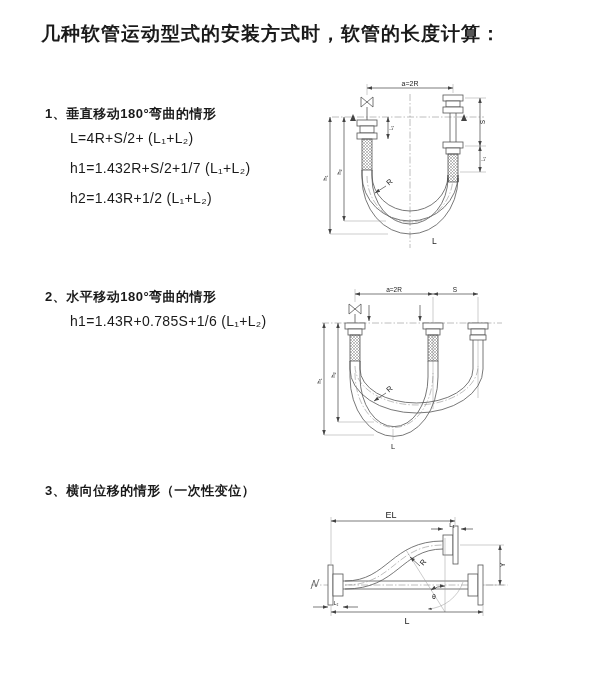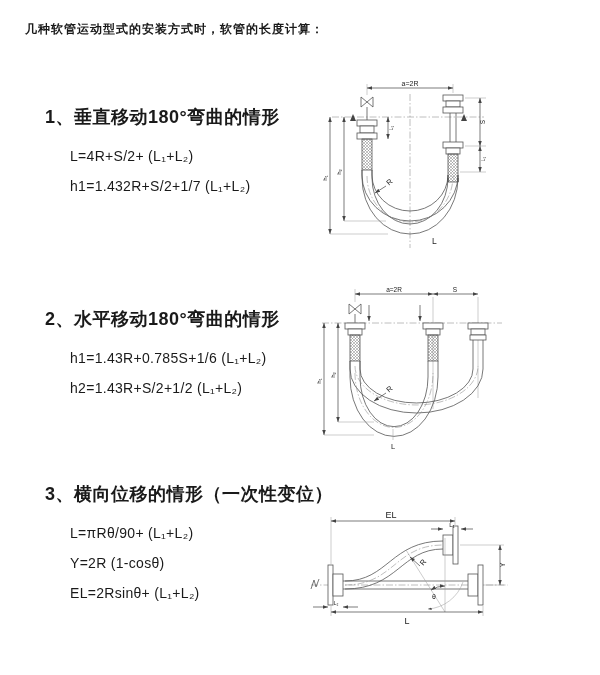--- a/index.html
+++ b/index.html
@@ -1,21 +1,21 @@
 <!DOCTYPE html>
 <html lang="zh"><head>
 <meta charset="utf-8">
 <style>
   html,body{margin:0;padding:0;background:#ffffff;}
   body{width:600px;height:675px;font-family:"Liberation Sans",sans-serif;color:#1a1a1a;}
   .page{position:relative;width:600px;height:675px;background:#fff;overflow:hidden;}
-  .title{position:absolute;left:25px;top:21px;font-size:12px;font-weight:bold;letter-spacing:1px;}
+  .title{position:absolute;left:41px;top:21px;font-size:19px;font-weight:bold;letter-spacing:1px;}
   .section{position:absolute;left:45px;}
-  .heading{font-size:18px;font-weight:bold;letter-spacing:0.5px;}
-  .formulas{margin-top:12px;margin-left:25px;}
+  .heading{font-size:13px;font-weight:bold;letter-spacing:0.5px;}
+  .formulas{margin-top:0;margin-left:25px;}
   .formula{font-size:14px;line-height:30px;white-space:pre;letter-spacing:0.3px;}
   .diag{position:absolute;}
   svg text{fill:#222;}
   .ln{stroke:#555;fill:none;stroke-width:0.8;}
   .lt{stroke:#9a9a9a;fill:none;stroke-width:0.5;}
   .cl{stroke:#8a8a8a;fill:none;stroke-width:0.55;stroke-dasharray:7 2 1.5 2;}
   .dim{stroke:#444;fill:none;stroke-width:0.7;}
   .fl{fill:#fff;stroke:#555;stroke-width:0.8;}
 </style>
 </head>
@@ -23,38 +23,33 @@
 
 <div class="page">
 
   <div class="title">几种软管运动型式的安装方式时，软管的长度计算：</div>
 
   <div class="section" style="top:105px;">
     <div class="heading">1、垂直移动180°弯曲的情形</div>
     <div class="formulas">
       <div class="formula">L=4R+S/2+ (L₁+L₂)</div>
       <div class="formula">h1=1.432R+S/2+1/7 (L₁+L₂)</div>
+      <div class="formula">h2=1.43R+1/2 (L₁+L₂)</div>
     </div>
   </div>
 
-  <div class="section" style="top:307px;">
+  <div class="section" style="top:288px;">
     <div class="heading">2、水平移动180°弯曲的情形</div>
     <div class="formulas">
       <div class="formula">h1=1.43R+0.785S+1/6 (L₁+L₂)</div>
-      <div class="formula">h2=1.43R+S/2+1/2 (L₁+L₂)</div>
     </div>
   </div>
 
   <div class="section" style="top:482px;">
     <div class="heading">3、横向位移的情形（一次性变位）</div>
-    <div class="formulas">
-      <div class="formula">L=πRθ/90+ (L₁+L₂)</div>
-      <div class="formula">Y=2R (1-cosθ)</div>
-      <div class="formula">EL=2Rsinθ+ (L₁+L₂)</div>
-    </div>
   </div>
 
   <svg class="diag" style="left:316px;top:80px;" width="252" height="172" viewBox="0 0 252 172">
     <defs>
       <marker id="m1a" viewBox="0 0 10 10" refX="9" refY="5" markerWidth="8" markerHeight="8" orient="auto-start-reverse">
         <path d="M0,1.8 L9,5 L0,8.2 z" fill="#444"></path>
       </marker>
       <pattern id="h1p" width="3" height="3" patternUnits="userSpaceOnUse">
         <path d="M0,0 L3,3 M3,0 L0,3" stroke="#777" stroke-width="0.45"></path>
       </pattern>

